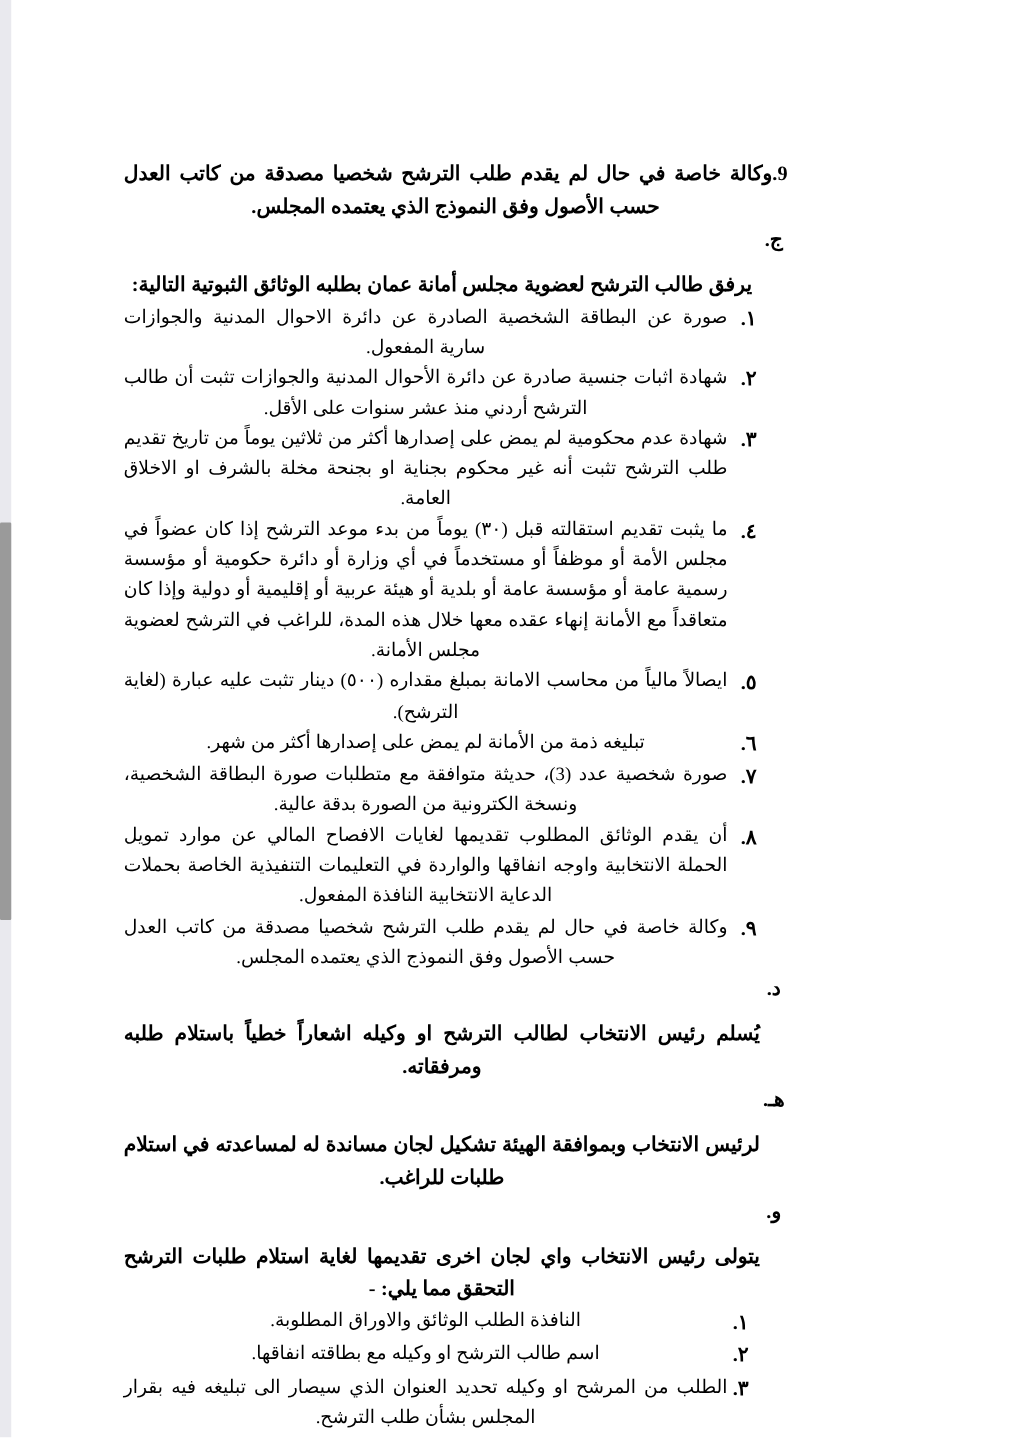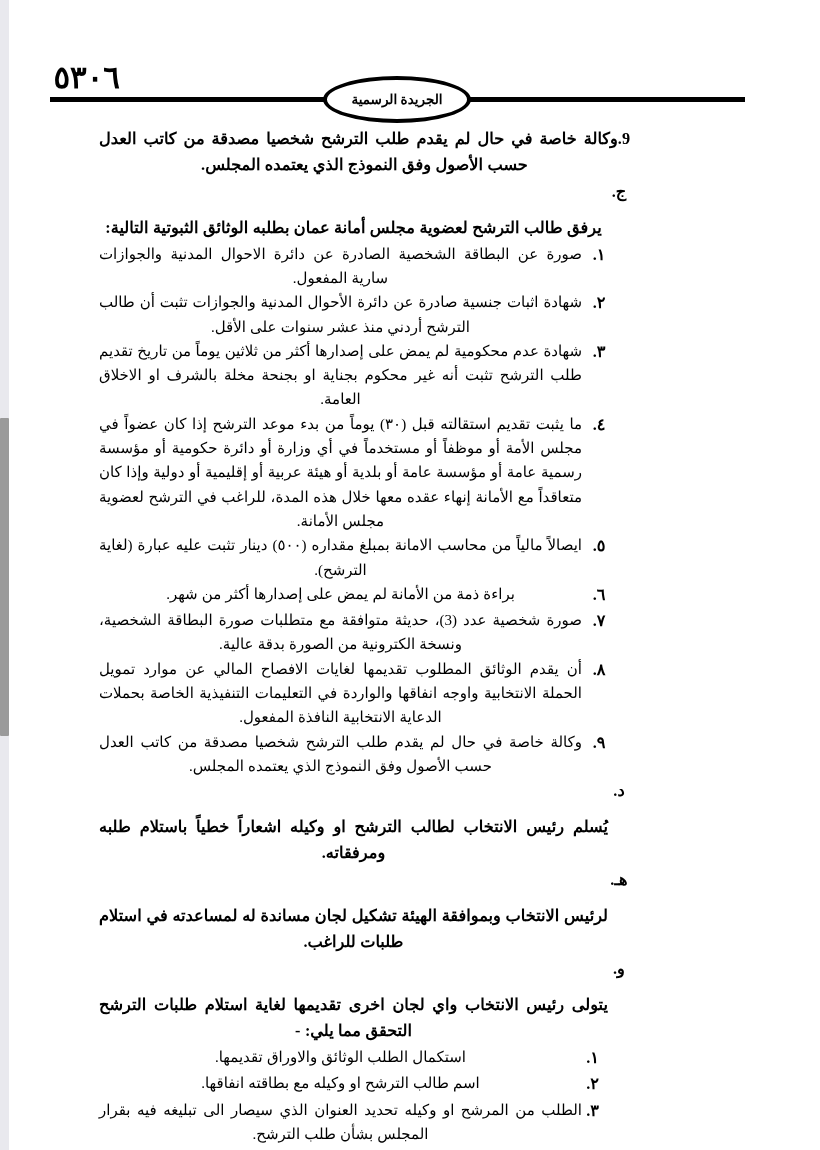--- a/index.html
+++ b/index.html
@@ -188,27 +188,20 @@
   .li-sub .li-text { text-align-last: center; }
 </style>
 </head>
 <body>
 
 <div class="scroll-track"></div>
 <div class="scroll-thumb"></div>
 
 <div class="page">
 
-  <div class="masthead">
-    <div class="folio">٥٣٠٦</div>
-    <div class="rule"></div>
-    <div class="oval">
-      <span class="oval-label">الجريدة الرسمية</span>
-    </div>
-  </div>
 
   <div class="body-col">
 
     <p class="blk blk-top">9.وكالة خاصة في حال لم يقدم طلب الترشح شخصيا مصدقة من كاتب العدل حسب الأصول وفق النموذج الذي يعتمده المجلس.</p>
 
     <div class="blk clause">
       <span class="clause-mark">ج.</span>
       <span class="clause-text">يرفق طالب الترشح لعضوية مجلس أمانة عمان بطلبه الوثائق الثبوتية التالية:</span>
     </div>
 
@@ -227,21 +220,21 @@
     <div class="li">
       <span class="li-mark">٤.</span>
       <span class="li-text">ما يثبت تقديم استقالته قبل (٣٠) يوماً من بدء موعد الترشح إذا كان عضواً في مجلس الأمة أو موظفاً أو مستخدماً في أي وزارة أو دائرة حكومية أو مؤسسة رسمية عامة أو مؤسسة عامة أو بلدية أو هيئة عربية أو إقليمية أو دولية وإذا كان متعاقداً مع الأمانة إنهاء عقده معها خلال هذه المدة، للراغب في الترشح لعضوية مجلس الأمانة.</span>
     </div>
     <div class="li">
       <span class="li-mark">٥.</span>
       <span class="li-text">ايصالاً مالياً من محاسب الامانة بمبلغ مقداره (٥٠٠) دينار تثبت عليه عبارة (لغاية الترشح).</span>
     </div>
     <div class="li">
       <span class="li-mark">٦.</span>
-      <span class="li-text">براءة ذمة من الأمانة لم يمض على إصدارها أكثر من شهر.</span>
+      <span class="li-text">تبليغه ذمة من الأمانة لم يمض على إصدارها أكثر من شهر.</span>
     </div>
     <div class="li">
       <span class="li-mark">٧.</span>
       <span class="li-text">صورة شخصية عدد (3)، حديثة متوافقة مع متطلبات صورة البطاقة الشخصية، ونسخة الكترونية من الصورة بدقة عالية.</span>
     </div>
     <div class="li">
       <span class="li-mark">٨.</span>
       <span class="li-text">أن يقدم الوثائق المطلوب تقديمها لغايات الافصاح المالي عن موارد تمويل الحملة الانتخابية واوجه انفاقها والواردة في التعليمات التنفيذية الخاصة بحملات الدعاية الانتخابية النافذة المفعول.</span>
     </div>
     <div class="li">
@@ -259,21 +252,21 @@
       <span class="clause-text">لرئيس الانتخاب وبموافقة الهيئة تشكيل لجان مساندة له لمساعدته في استلام طلبات للراغب.</span>
     </div>
 
     <div class="blk clause">
       <span class="clause-mark">و.</span>
       <span class="clause-text">يتولى رئيس الانتخاب واي لجان اخرى تقديمها لغاية استلام طلبات الترشح التحقق مما يلي: -</span>
     </div>
 
     <div class="li li-sub">
       <span class="li-mark">١.</span>
-      <span class="li-text">استكمال الطلب الوثائق والاوراق تقديمها.</span>
+      <span class="li-text">النافذة الطلب الوثائق والاوراق المطلوبة.</span>
     </div>
     <div class="li li-sub">
       <span class="li-mark">٢.</span>
       <span class="li-text">اسم طالب الترشح او وكيله مع بطاقته انفاقها.</span>
     </div>
     <div class="li li-sub">
       <span class="li-mark">٣.</span>
       <span class="li-text">الطلب من المرشح او وكيله تحديد العنوان الذي سيصار الى تبليغه فيه بقرار المجلس بشأن طلب الترشح.</span>
     </div>
 

